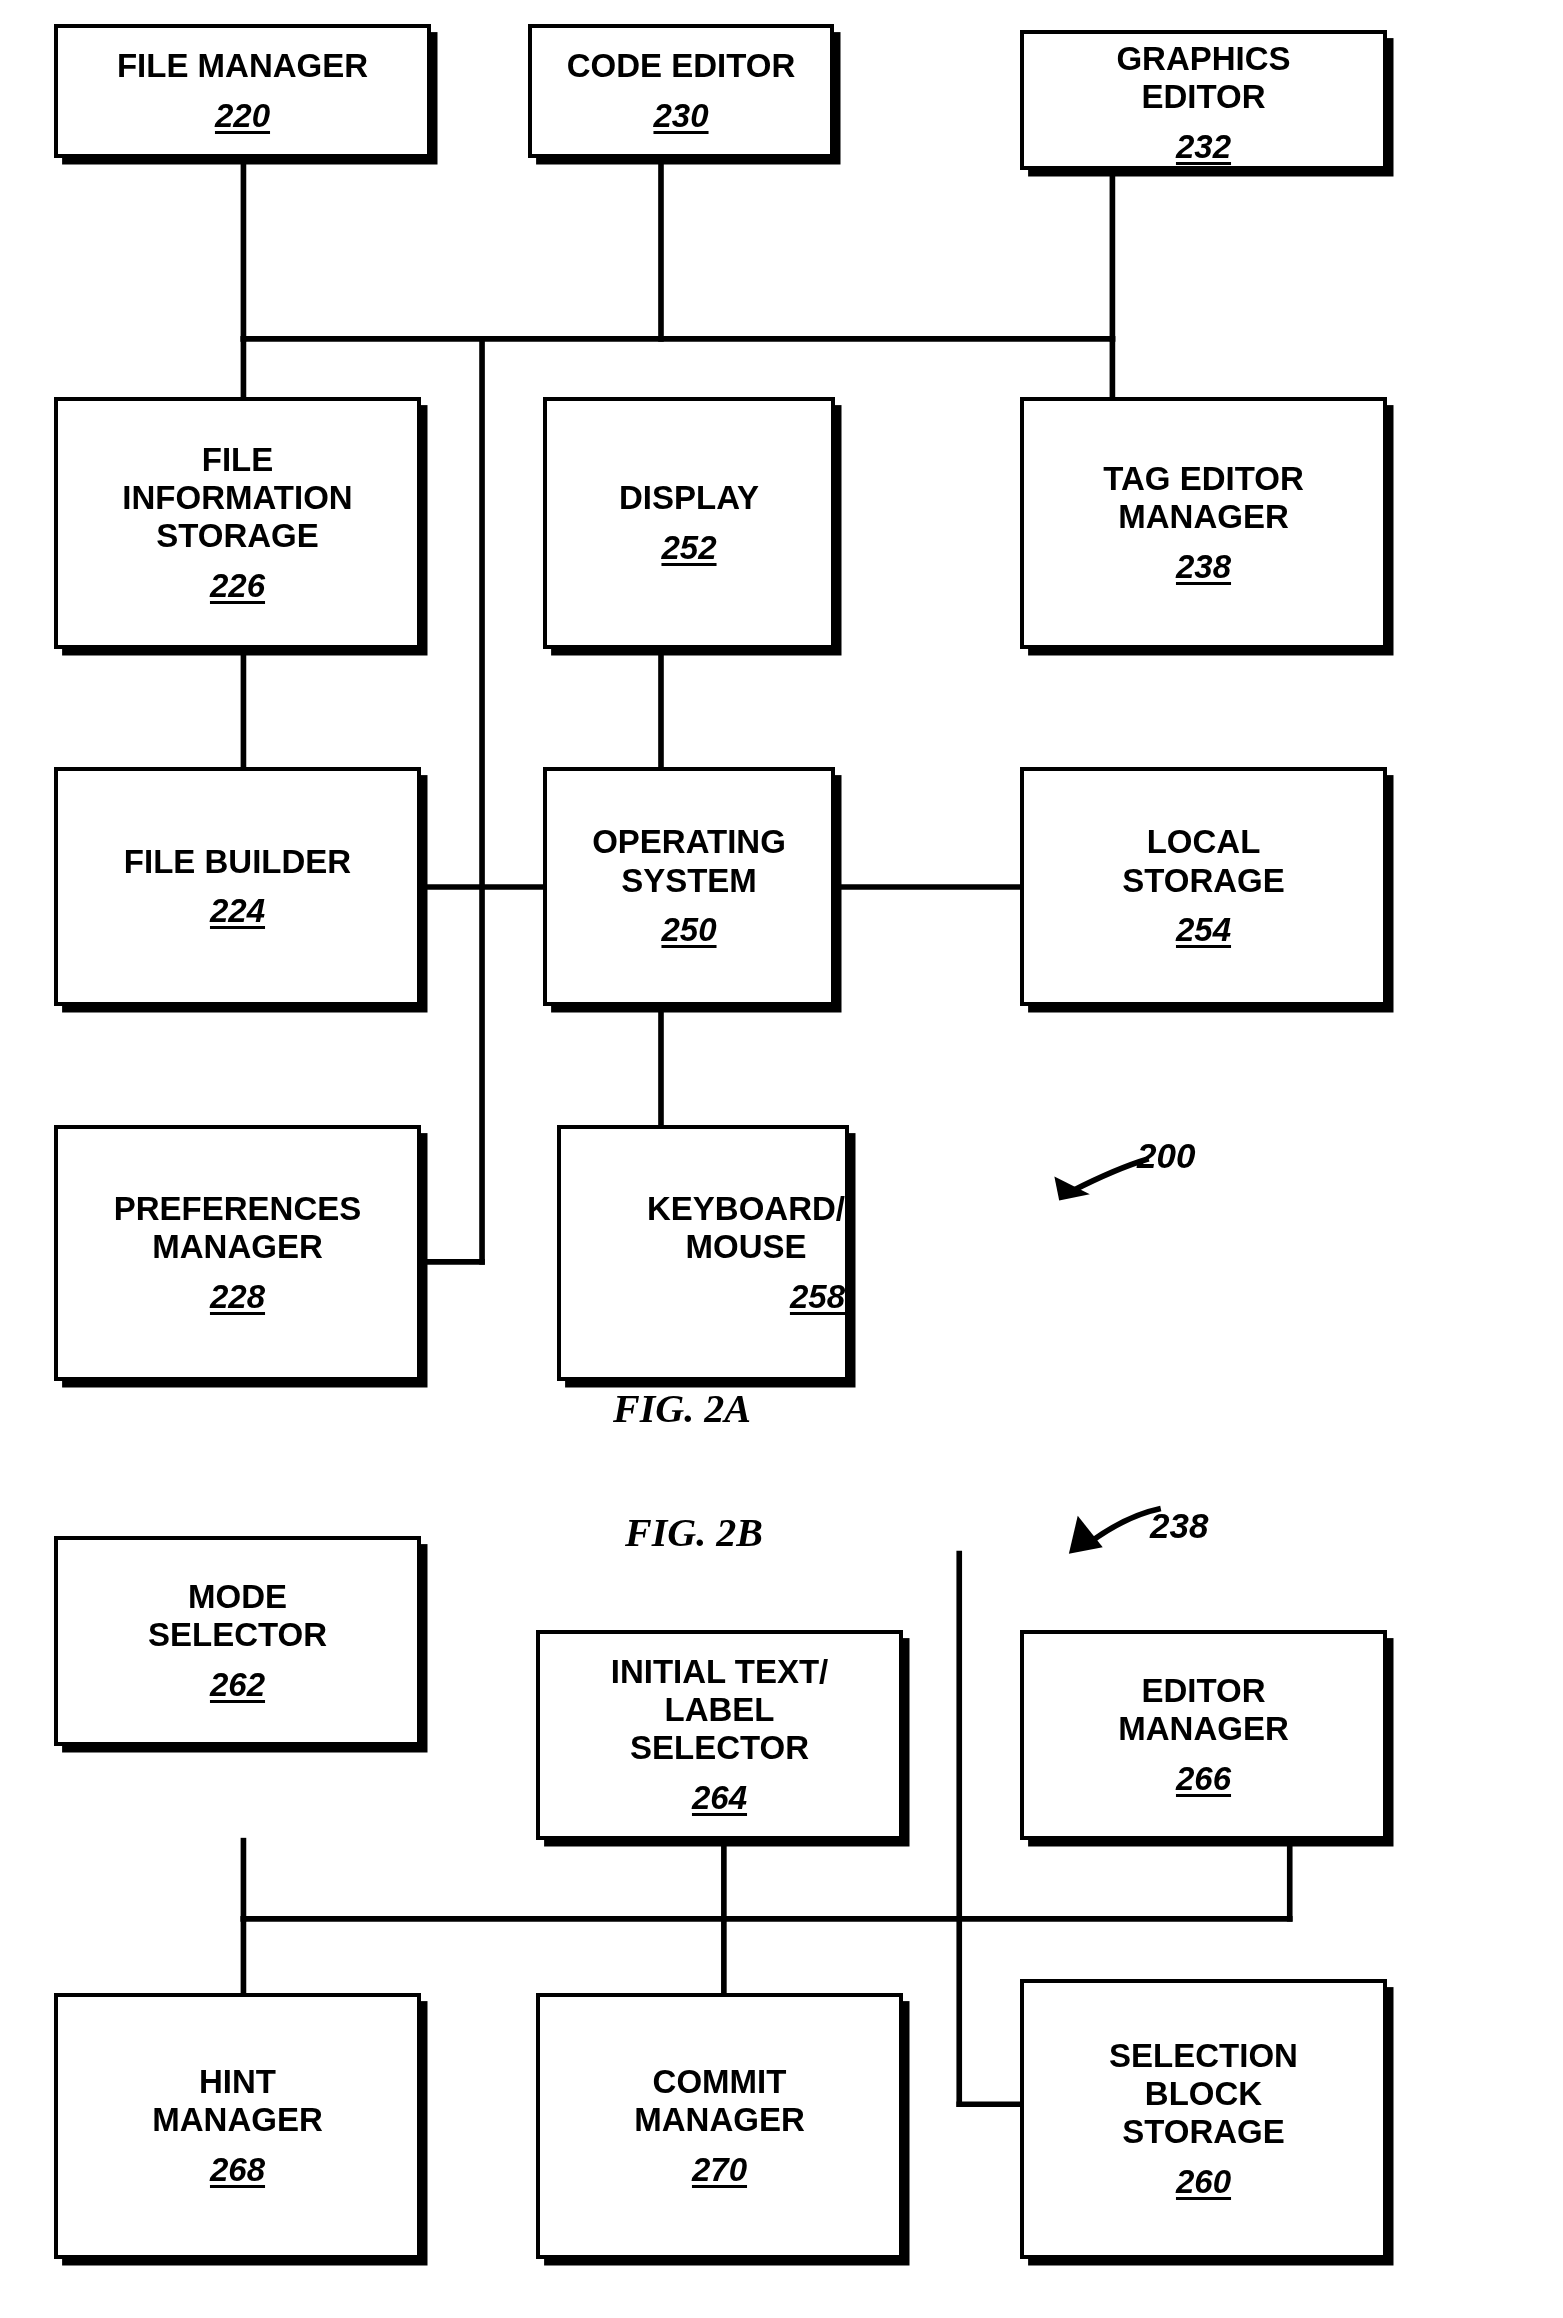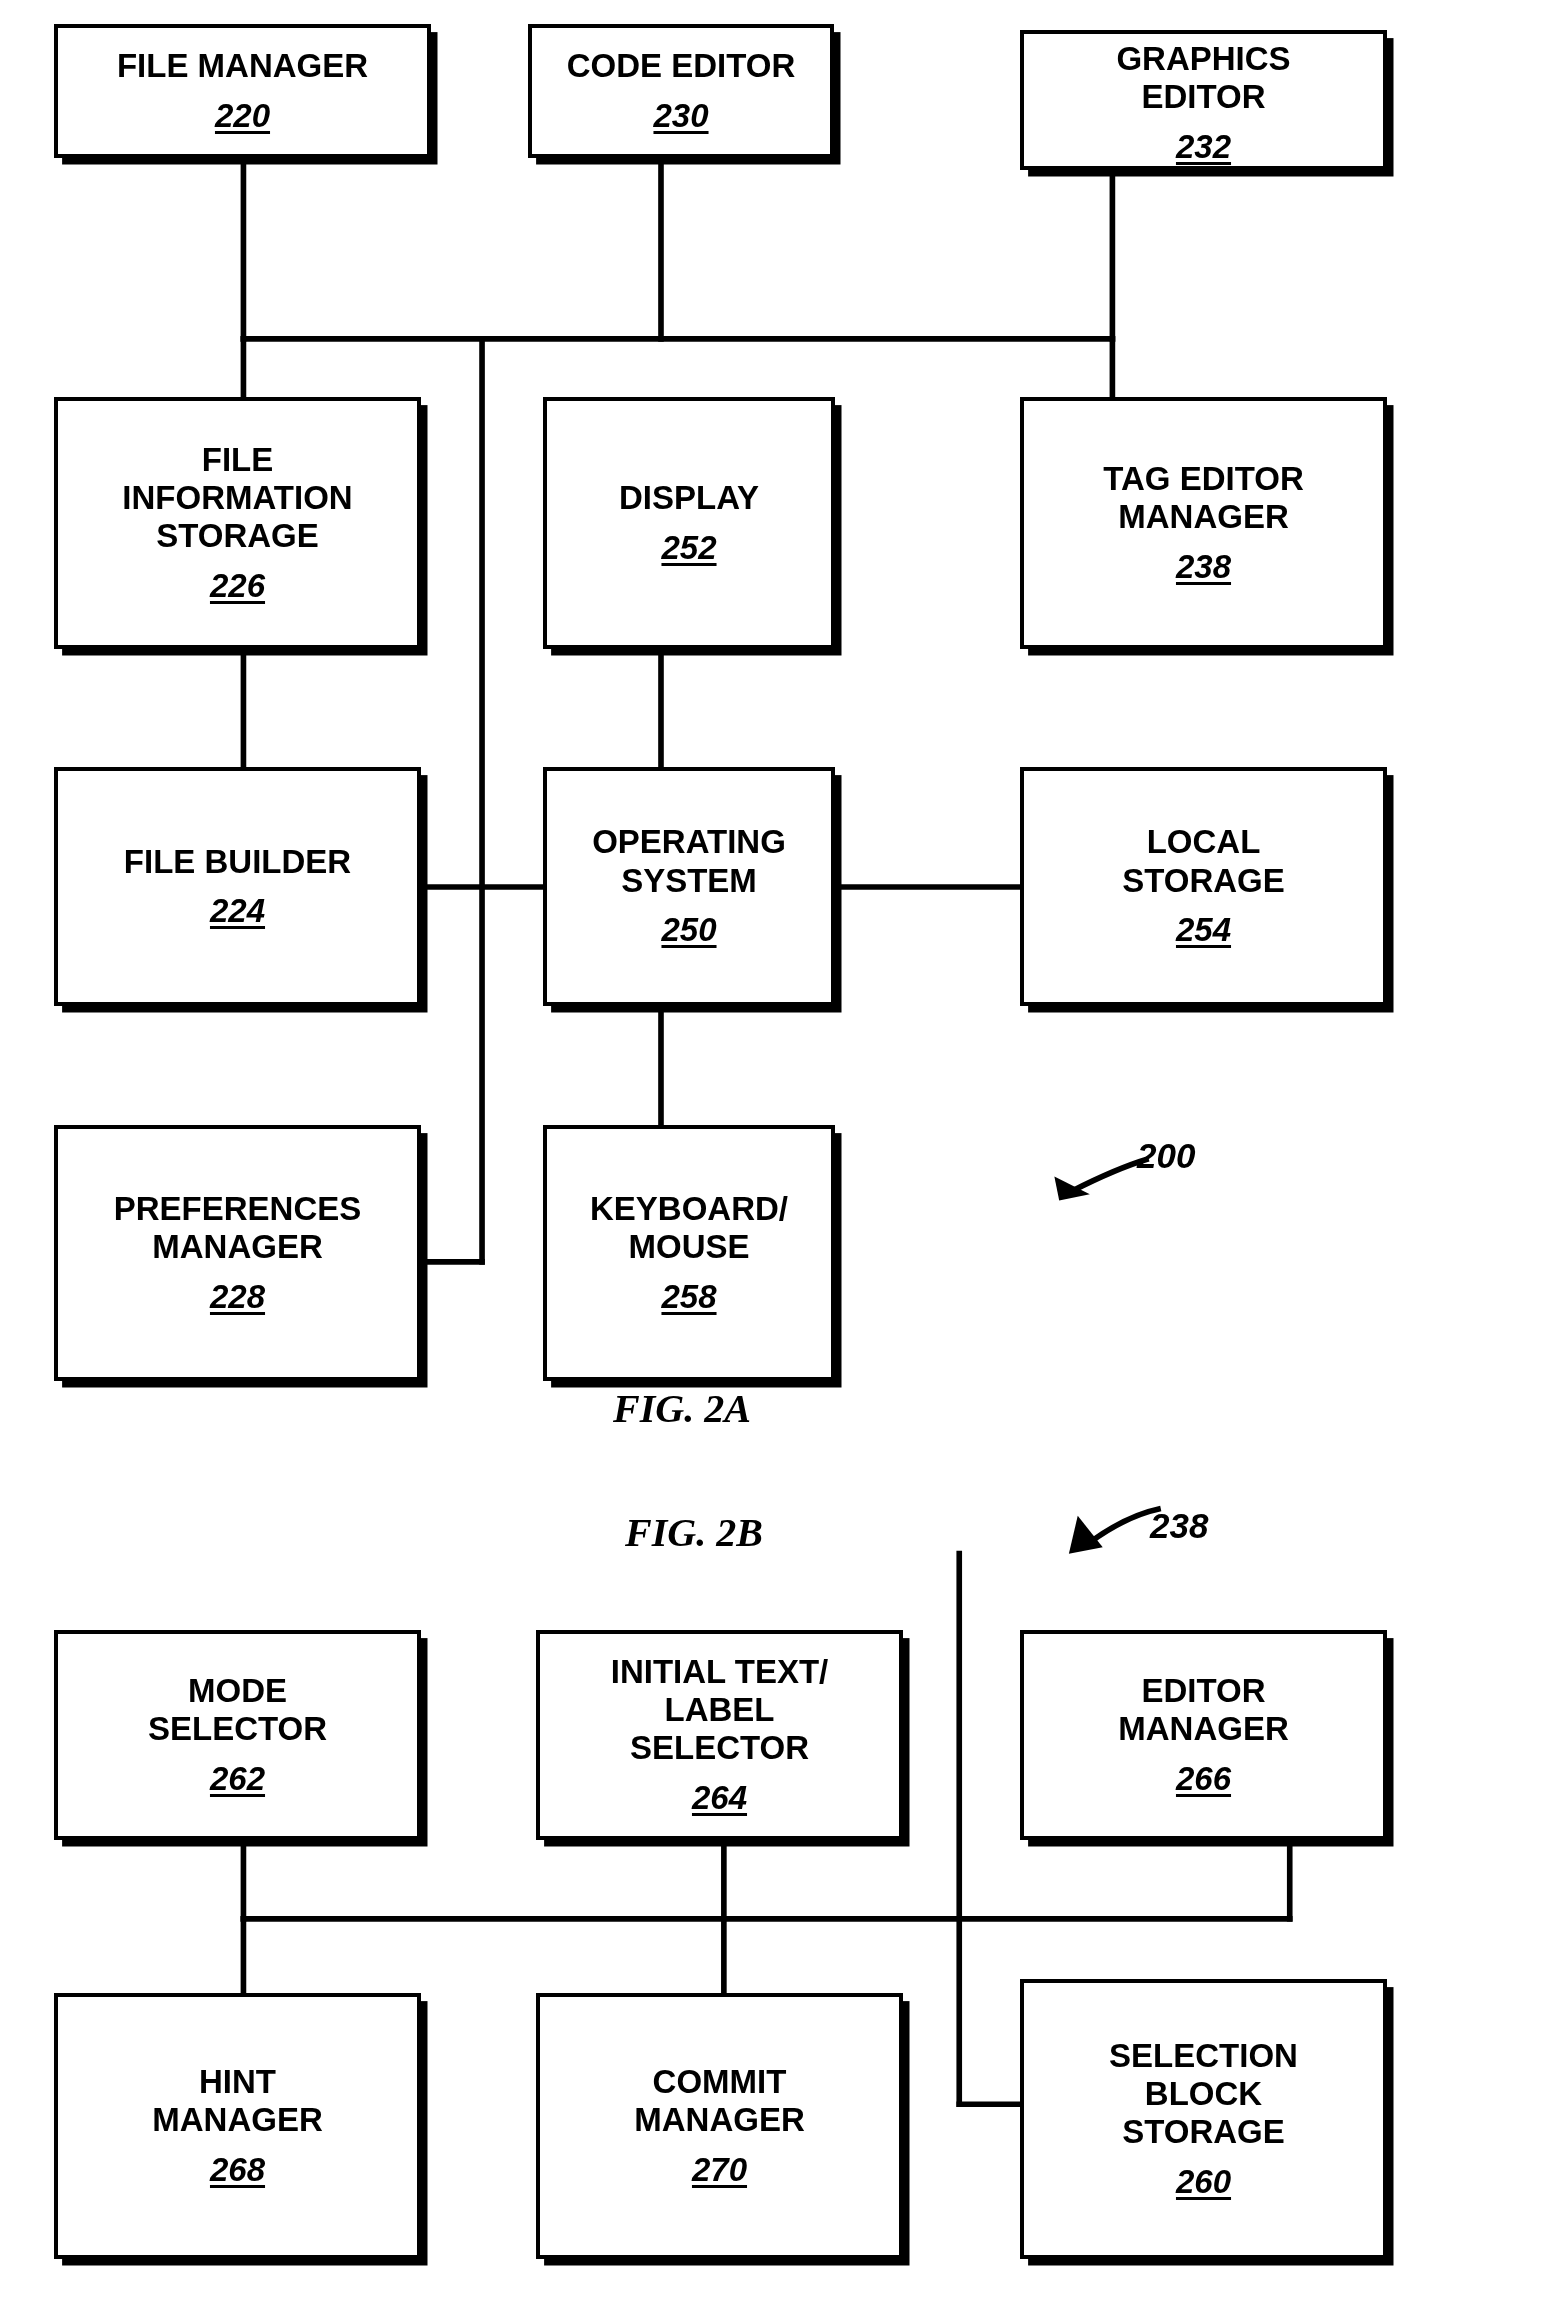--- a/index.html
+++ b/index.html
@@ -142,37 +142,37 @@
   </div>
 
   <div class="box" style="left:54px;top:1125px;width:367px;height:256px;">
     <div class="ttl">
       <span>PREFERENCES</span>
         <span>MANAGER</span>
     </div>
     <div class="num">228</div>
   </div>
 
-  <div class="box" style="left:543px;top:1125px;width:292px;height:256px;">
+  <div class="box" style="left:557px;top:1125px;width:292px;height:256px;align-items:flex-end;">
     <div class="ttl">
       <span>KEYBOARD/</span>
         <span>MOUSE</span>
     </div>
     <div class="num">258</div>
   </div>
 
   <div class="reflabel" style="left:1137px;top:1115px;margin-top:21px;">200</div>
 
   <div class="figlabel" style="left:613px;top:1385px;">FIG. 2A</div>
 
   <div class="figlabel" style="left:625px;top:1509px;">FIG. 2B</div>
 
   <div class="reflabel" style="left:1150px;top:1506px;">238</div>
 
-  <div class="box" style="left:54px;top:1630px;width:367px;height:210px;">
+  <div class="box" style="left:54px;top:1536px;width:367px;height:210px;">
     <div class="ttl">
       <span>MODE</span>
         <span>SELECTOR</span>
     </div>
     <div class="num">262</div>
   </div>
 
   <div class="box" style="left:536px;top:1630px;width:367px;height:210px;">
     <div class="ttl">
       <span>INITIAL TEXT/</span>

